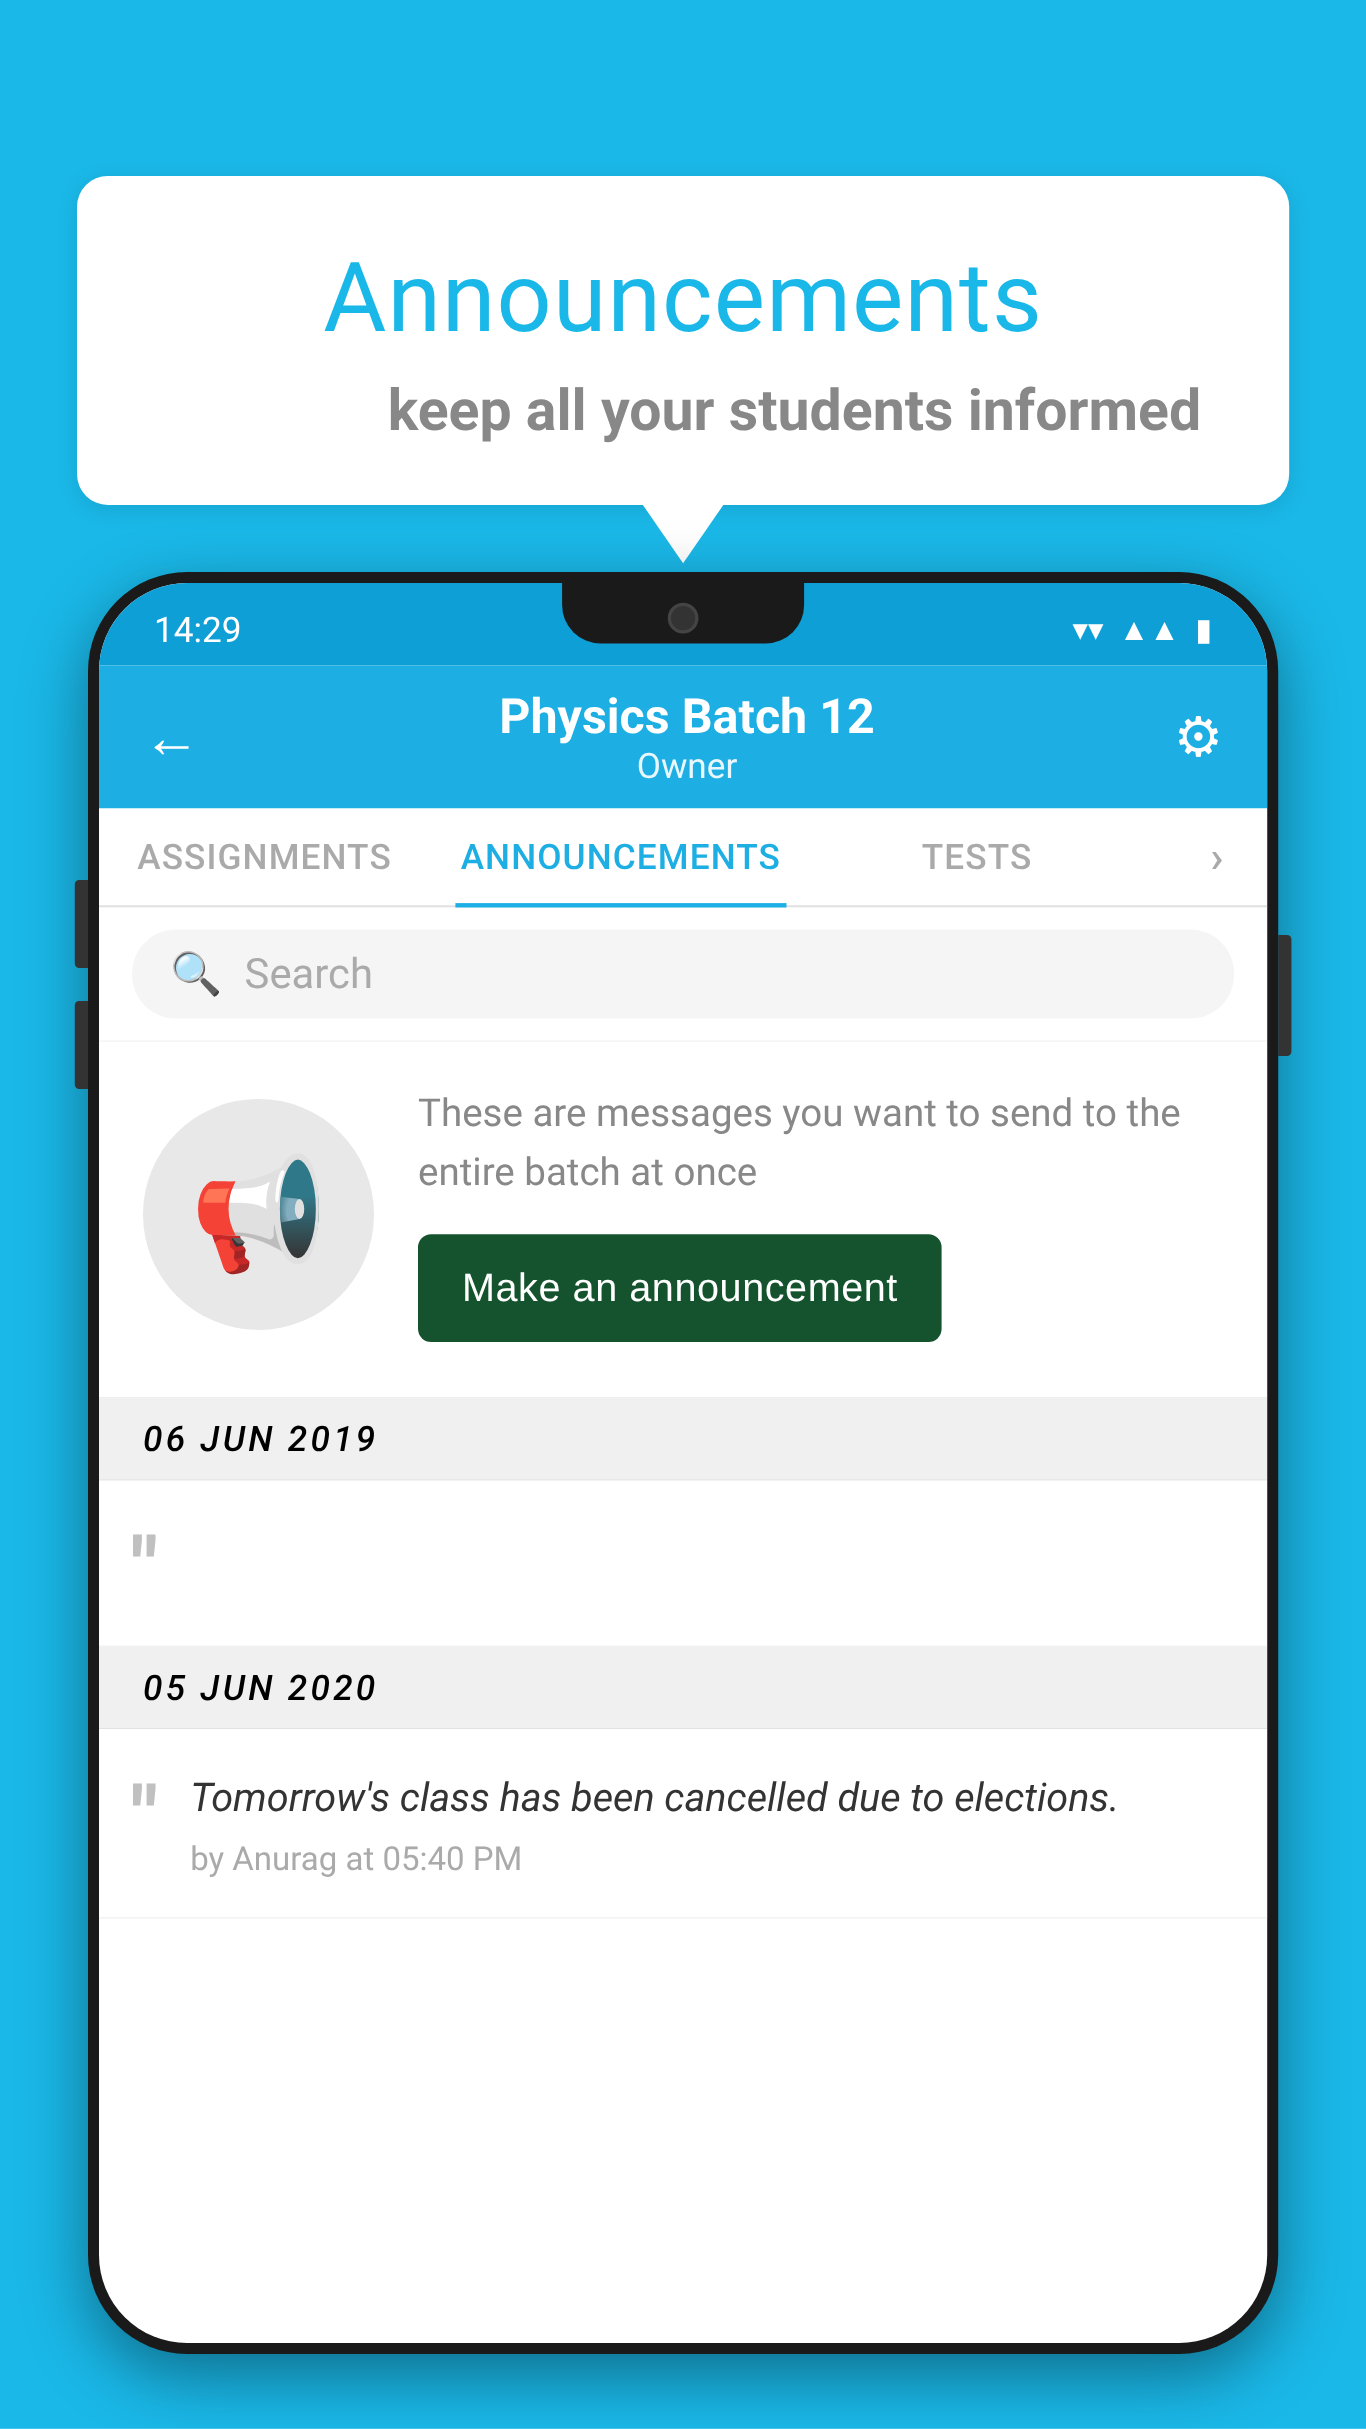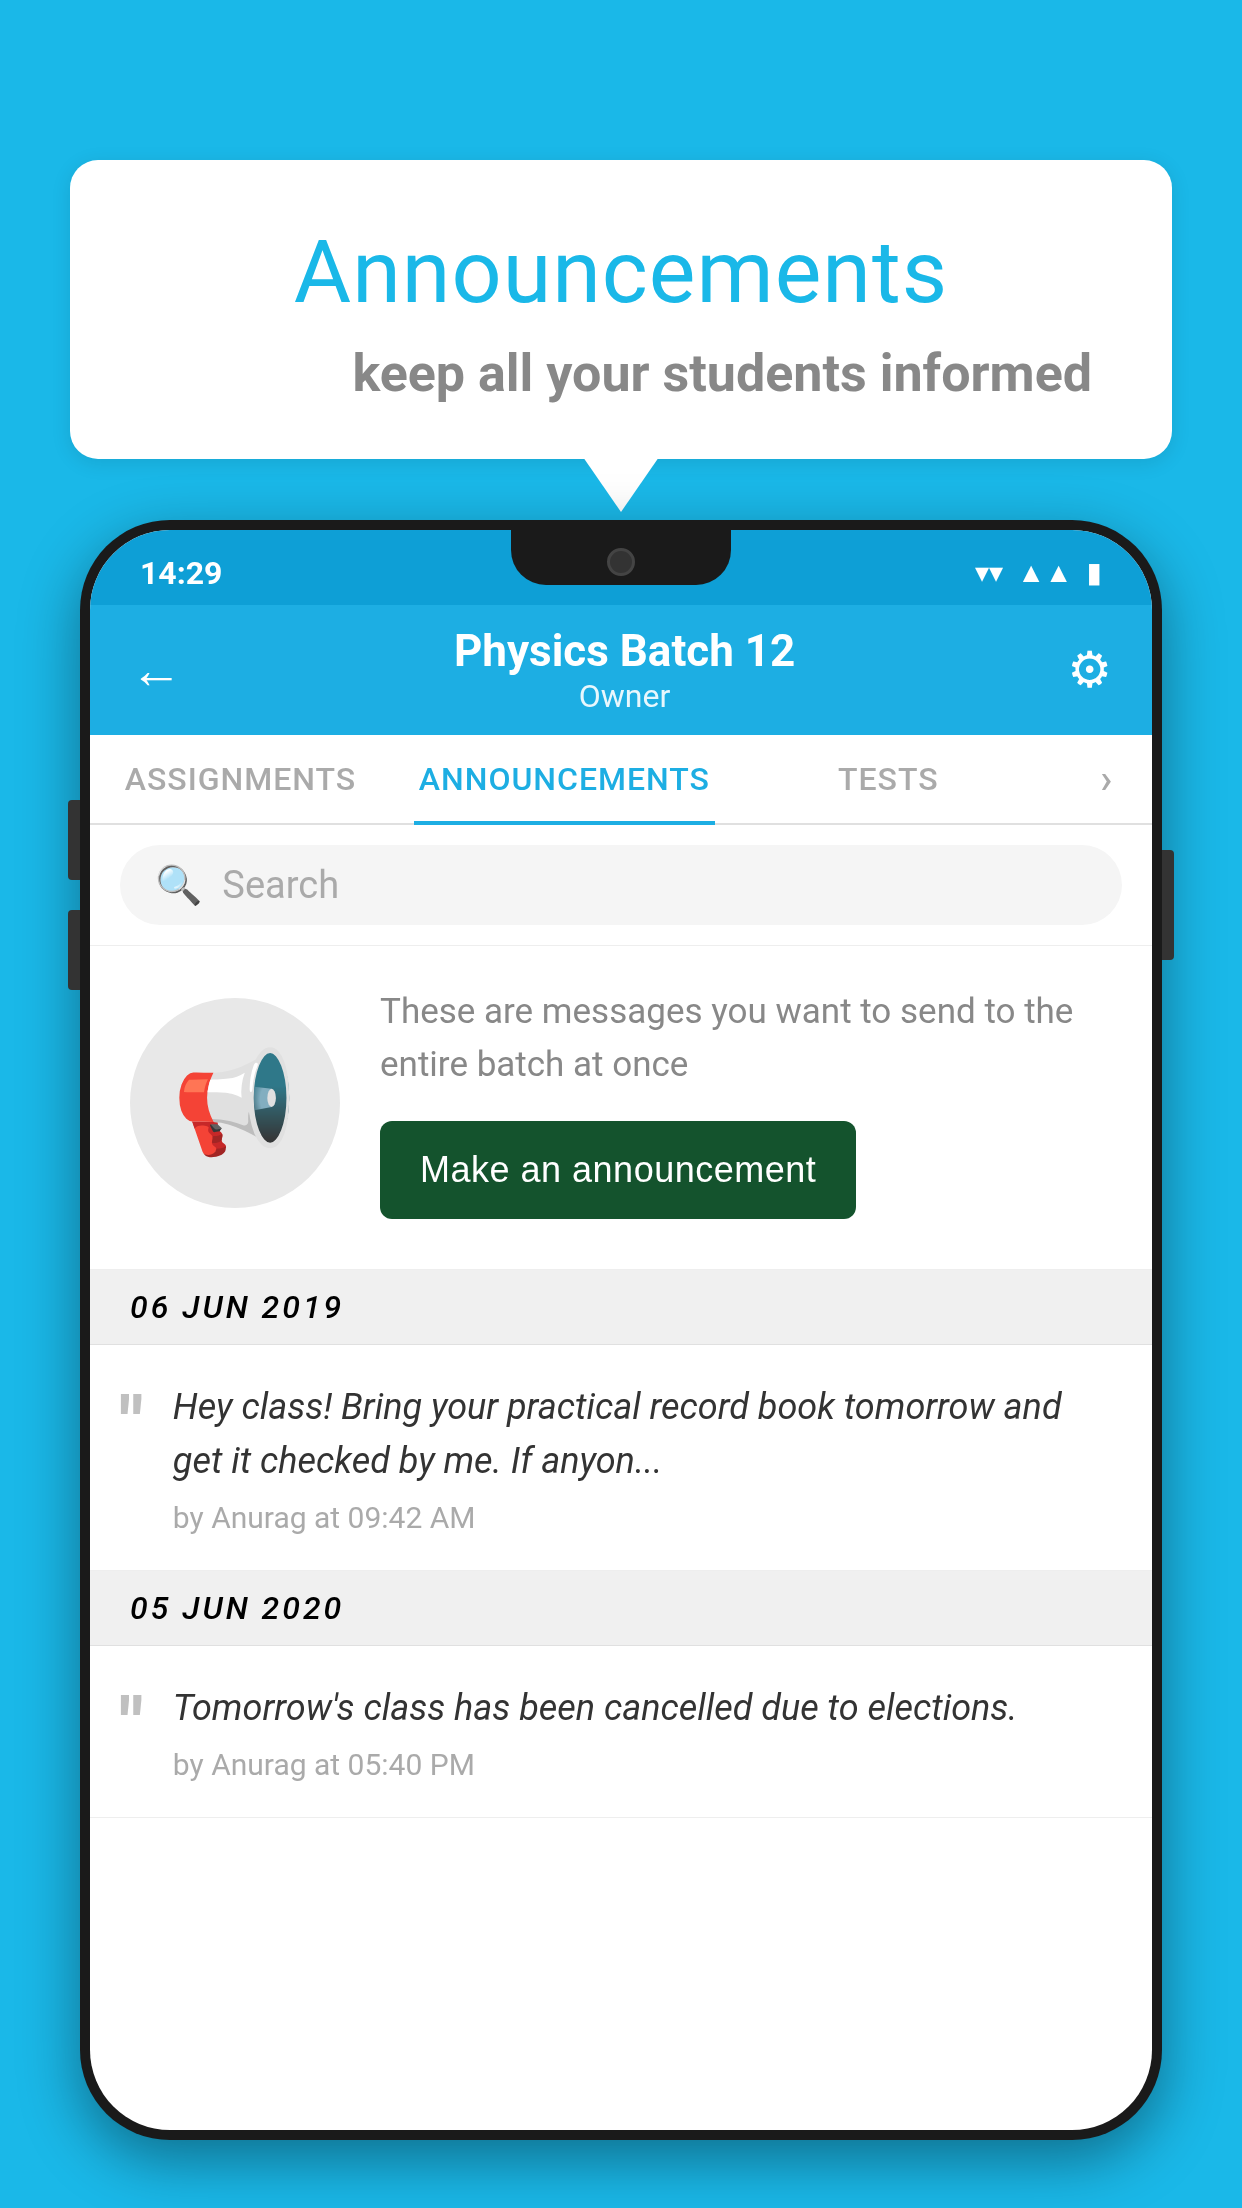--- a/index.html
+++ b/index.html
@@ -117,21 +117,21 @@
       display: flex;
       align-items: center;
       justify-content: space-between;
       padding: 0 50px;
       padding-top: 10px;
     }
 
     .status-time {
       color: white;
       font-size: 32px;
-      font-weight: 700;
+      font-weight: 400;
     }
 
     .status-icons {
       display: flex;
       align-items: center;
       gap: 14px;
     }
 
     .wifi-icon, .signal-icon, .battery-icon {
       color: white;
@@ -443,24 +443,20 @@
           <button class="make-announcement-btn">Make an announcement</button>
         </div>
       </div>
 
       <div class="date-separator">
         <span class="date-label">06  JUN  2019</span>
       </div>
 
       <div class="announcement-item">
         <div class="quote-icon">"</div>
-        <div class="announcement-content">
-          <div class="announcement-text">Hey class! Bring your practical record book tomorrow and get it checked by me. If anyon...</div>
-          <div class="announcement-author">by Anurag at 09:42 AM</div>
-        </div>
       </div>
 
       <div class="date-separator">
         <span class="date-label">05  JUN  2020</span>
       </div>
 
       <div class="announcement-item">
         <div class="quote-icon">"</div>
         <div class="announcement-content">
           <div class="announcement-text">Tomorrow's class has been cancelled due to elections.</div>

